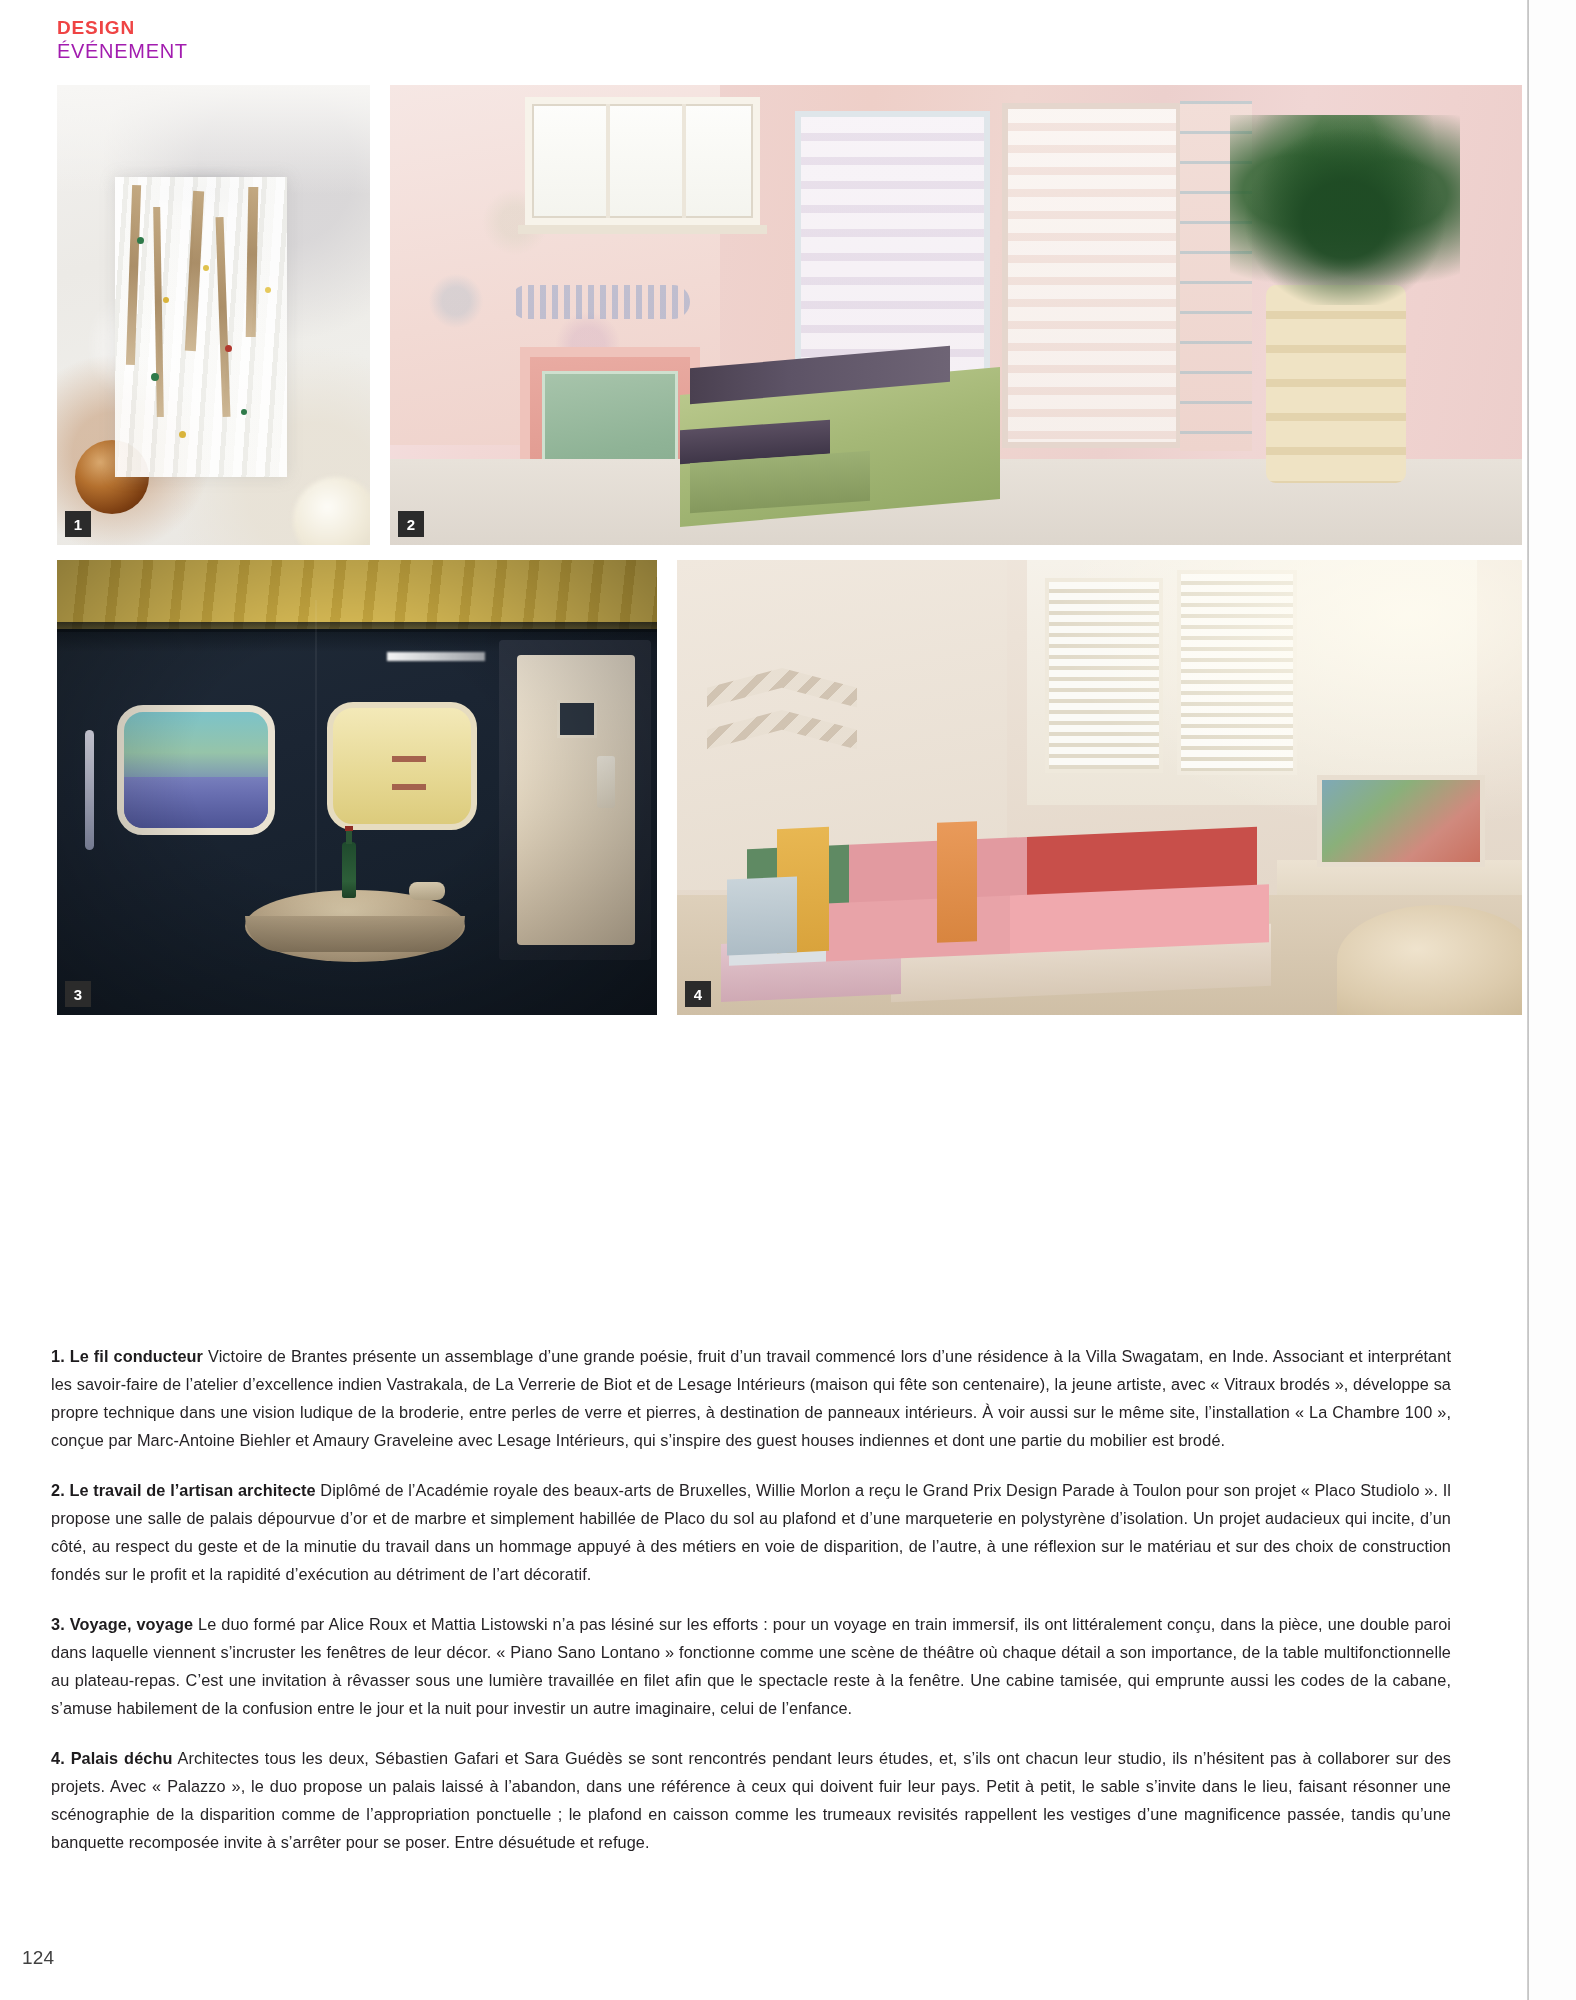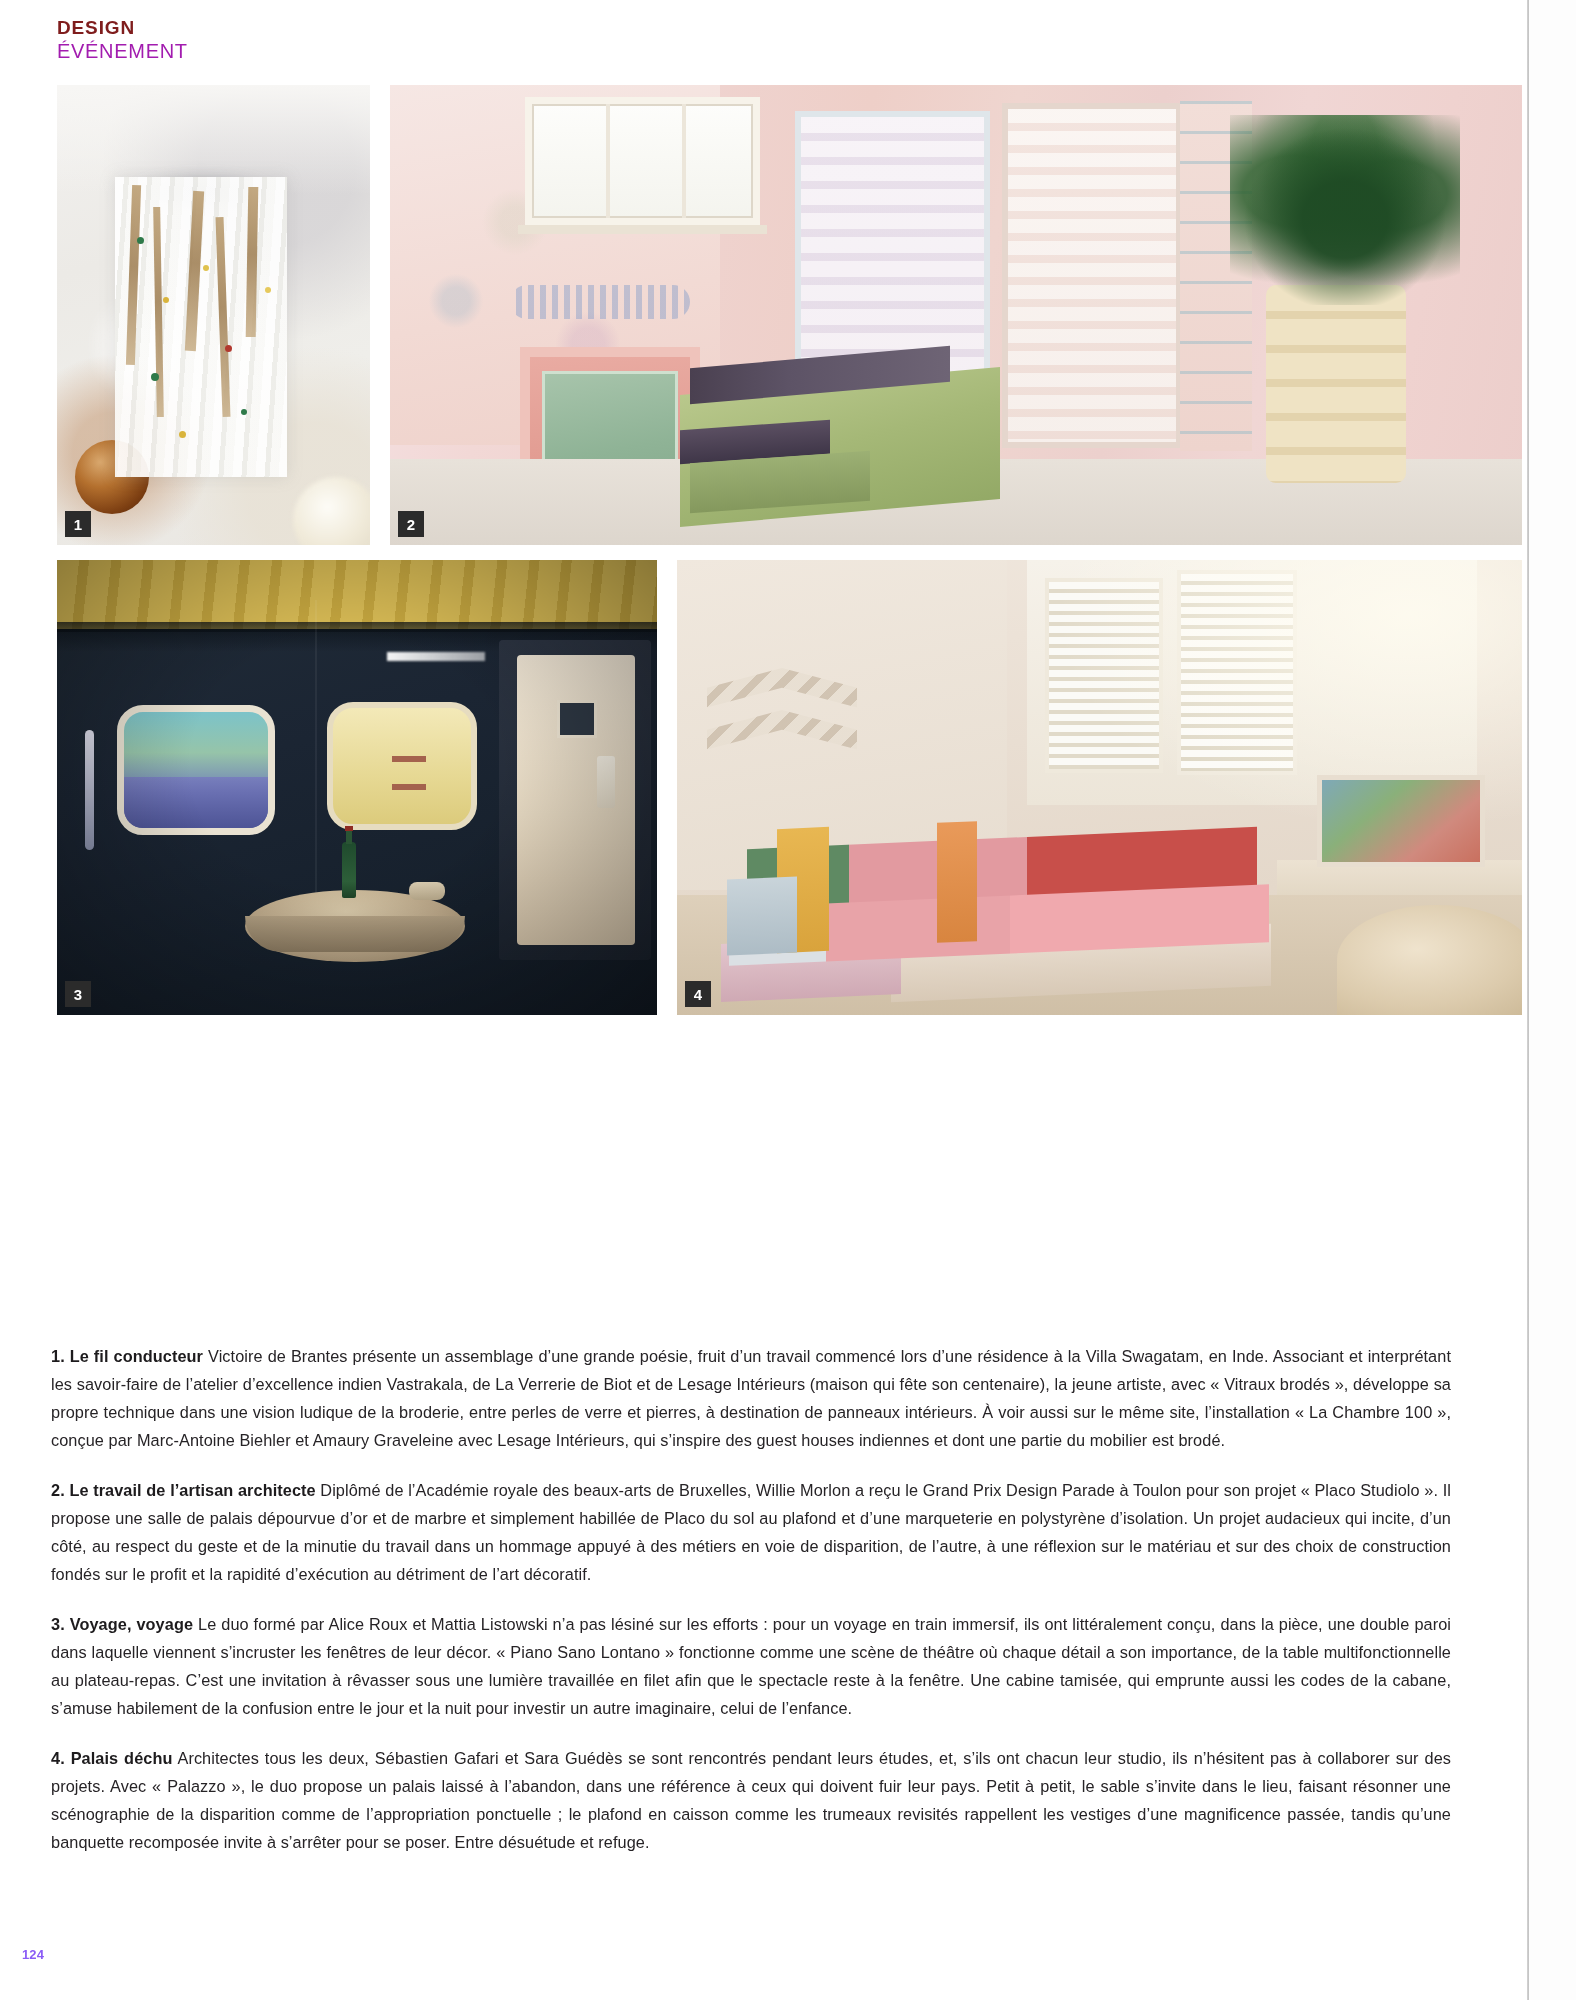--- a/index.html
+++ b/index.html
@@ -40,21 +40,21 @@
     position: absolute;
     left: 57px;
     top: 16px;
     line-height: 1.22;
     letter-spacing: 0.02em;
   }
   .kicker .k-main {
     display: block;
     font-size: 19px;
     font-weight: 700;
-    color: #7f1d1d;
+    color: #ef4444;
     letter-spacing: 0.045em;
   }
   .kicker .k-sub {
     display: block;
     font-size: 20px;
     font-weight: 400;
     color: #a21caf;
     letter-spacing: 0.035em;
   }
 
@@ -503,23 +503,23 @@
   .para b {
     font-weight: 700;
     color: #1d1b1d;
   }
 
   
   .folio {
     position: absolute;
     left: 22px;
     top: 1947px;
-    font-size: 13px;
-    font-weight: 700;
-    color: #8b5cf6;
+    font-size: 19px;
+    font-weight: 400;
+    color: #404040;
     letter-spacing: 0.01em;
   }
 </style>
 </head>
 <body>
 
 <div class="kicker">
   <span class="k-main">DESIGN</span>
   <span class="k-sub">ÉVÉNEMENT</span>
 </div>

